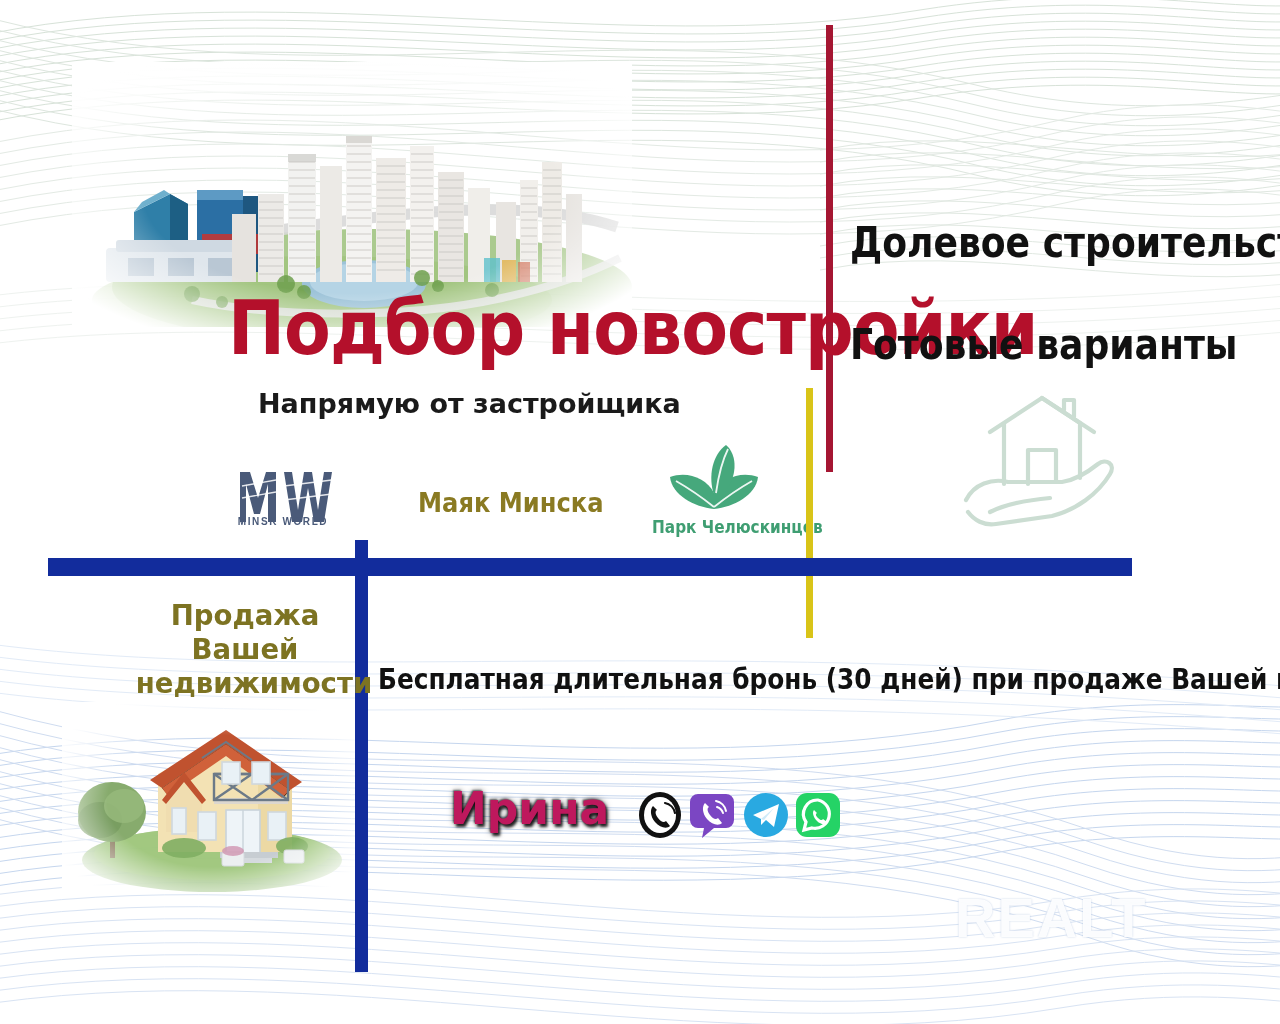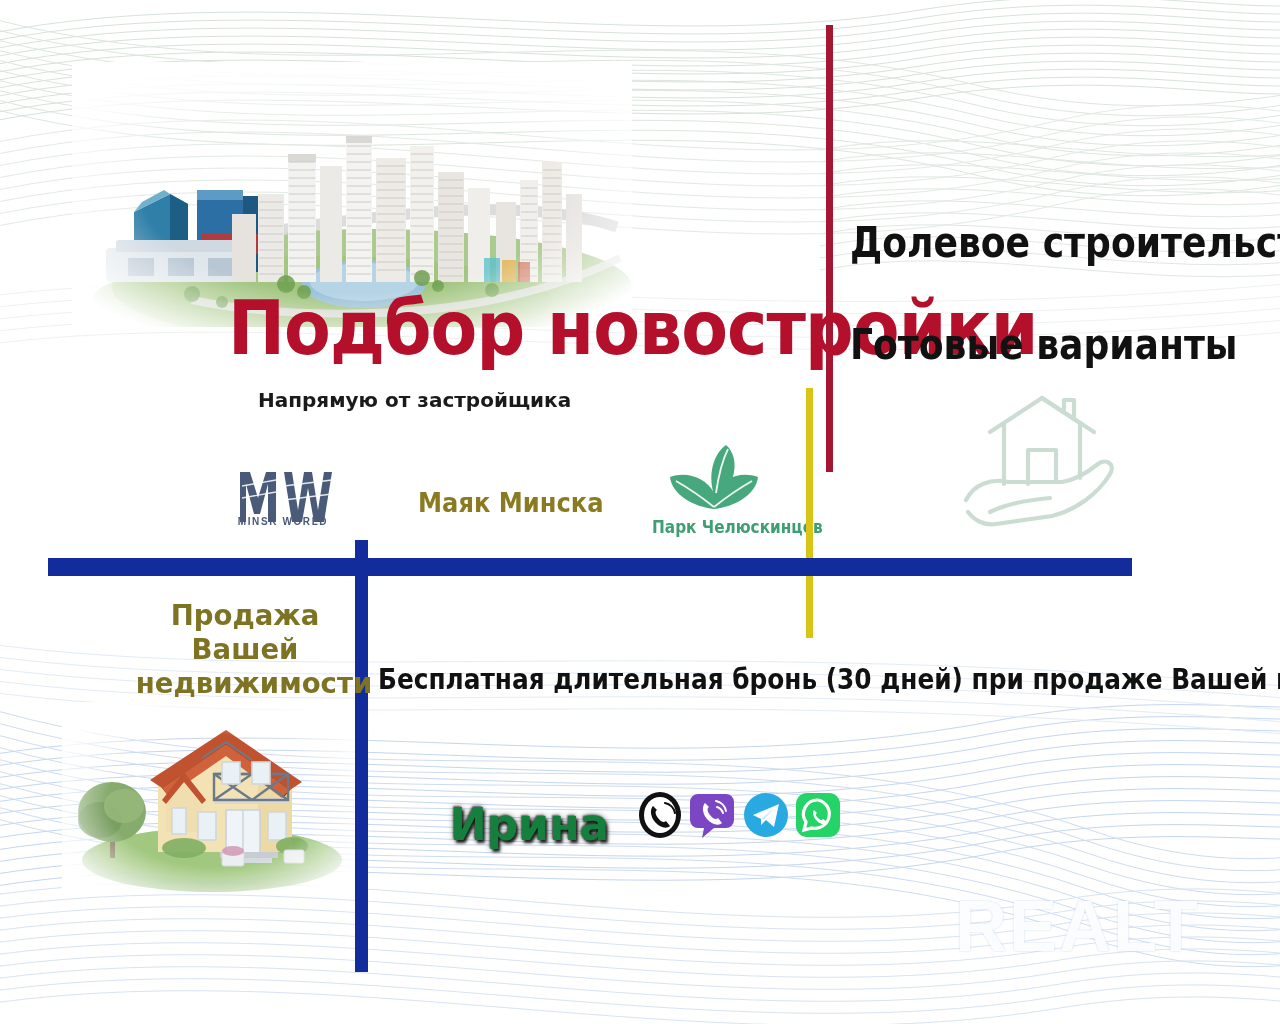--- a/index.html
+++ b/index.html
@@ -34,21 +34,21 @@
     font-family:"DejaVu Sans", sans-serif;
     font-size:74px;font-weight:700;
     color:#b4102b;
     letter-spacing:-1px;
     transform:scaleX(0.92);transform-origin:left center;
     white-space:nowrap;line-height:1;
   }
   .title-sub{
     position:absolute;left:258px;top:388px;
     font-family:"DejaVu Sans", sans-serif;
-    font-size:20px;font-weight:700;color:#1a1a1a;
+    font-size:27px;font-weight:700;color:#1a1a1a;
     white-space:nowrap;letter-spacing:0px;
   }
   .right-line{
     position:absolute;
     font-family:"DejaVu Sans", sans-serif;
     font-weight:700;color:#111;
     white-space:nowrap;
     transform:scaleX(0.86);transform-origin:left center;
   }
   .right-line-1{left:850px;top:218px;font-size:42px;}
@@ -62,23 +62,23 @@
     transform:scaleX(0.95);transform-origin:center top;
   }
   .promo-line{
     position:absolute;left:378px;top:662px;
     font-family:"DejaVu Sans", sans-serif;
     font-size:29px;font-weight:700;color:#111;
     white-space:nowrap;
     transform:scaleX(0.855);transform-origin:left center;
   }
   .agent-name{
-    position:absolute;left:450px;top:799px;
-    font-family:"DejaVu Sans", sans-serif;
-    font-size:44px;font-weight:700;color:#15803d;
+    position:absolute;left:450px;top:783px;
+    font-family:"DejaVu Sans", sans-serif;
+    font-size:44px;font-weight:700;color:#be185d;
     text-shadow:2px 3px 3px rgba(0,0,0,.85), -1px -1px 2px rgba(0,0,0,.55),
                 0 0 6px rgba(0,0,0,.5);
     white-space:nowrap;
   }
 
   
   .dev-mayak{
     position:absolute;left:418px;top:488px;
     font-family:"DejaVu Sans", sans-serif;
     font-size:26px;font-weight:700;color:#8a7a22;
@@ -106,21 +106,21 @@
   .contact-icon{position:absolute;top:2px;width:48px;height:50px;}
   .ci-0{left:4px;}
   .ci-1{left:56px;}
   .ci-2{left:110px;}
   .ci-3{left:162px;}
 
   
   .watermark{
     position:absolute;left:955px;top:885px;
     font-family:"Liberation Sans", sans-serif;
-    font-size:72px;font-weight:700;color:rgba(255,255,255,.92);
+    font-size:56px;font-weight:700;color:rgba(255,255,255,.92);
     letter-spacing:2px;
     text-shadow:0 0 2px rgba(190,205,230,.9);
     white-space:nowrap;
     text-align:right;
   }
 </style>
 </head>
 <body>
 
 <div id="poster">

